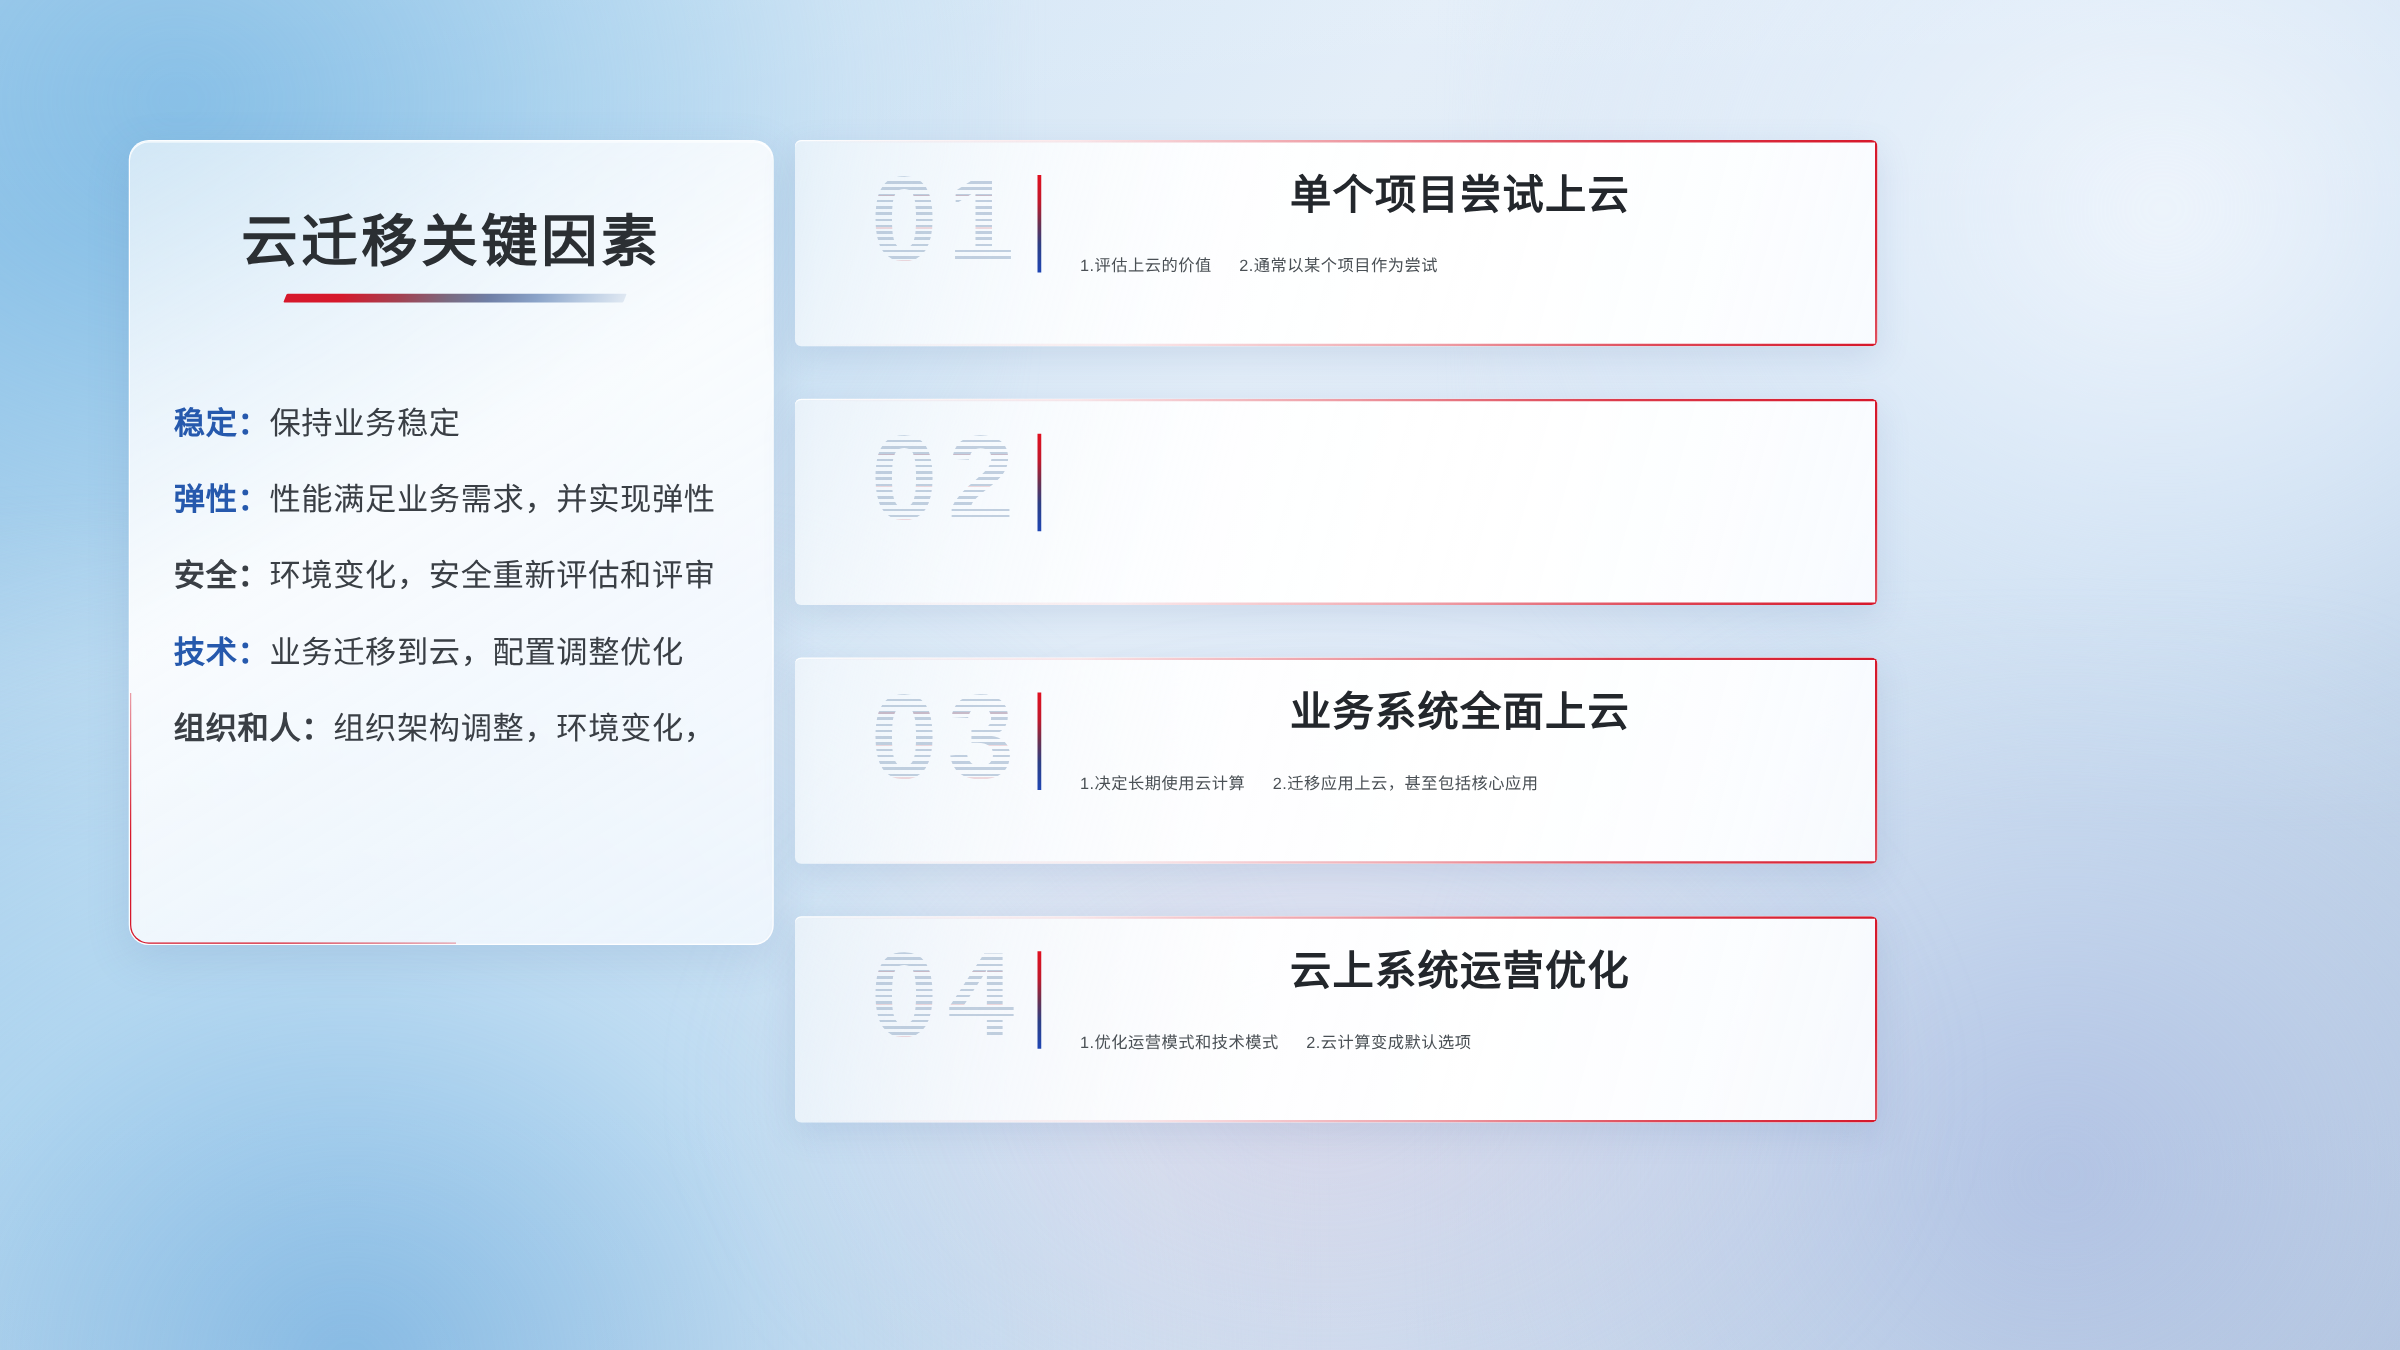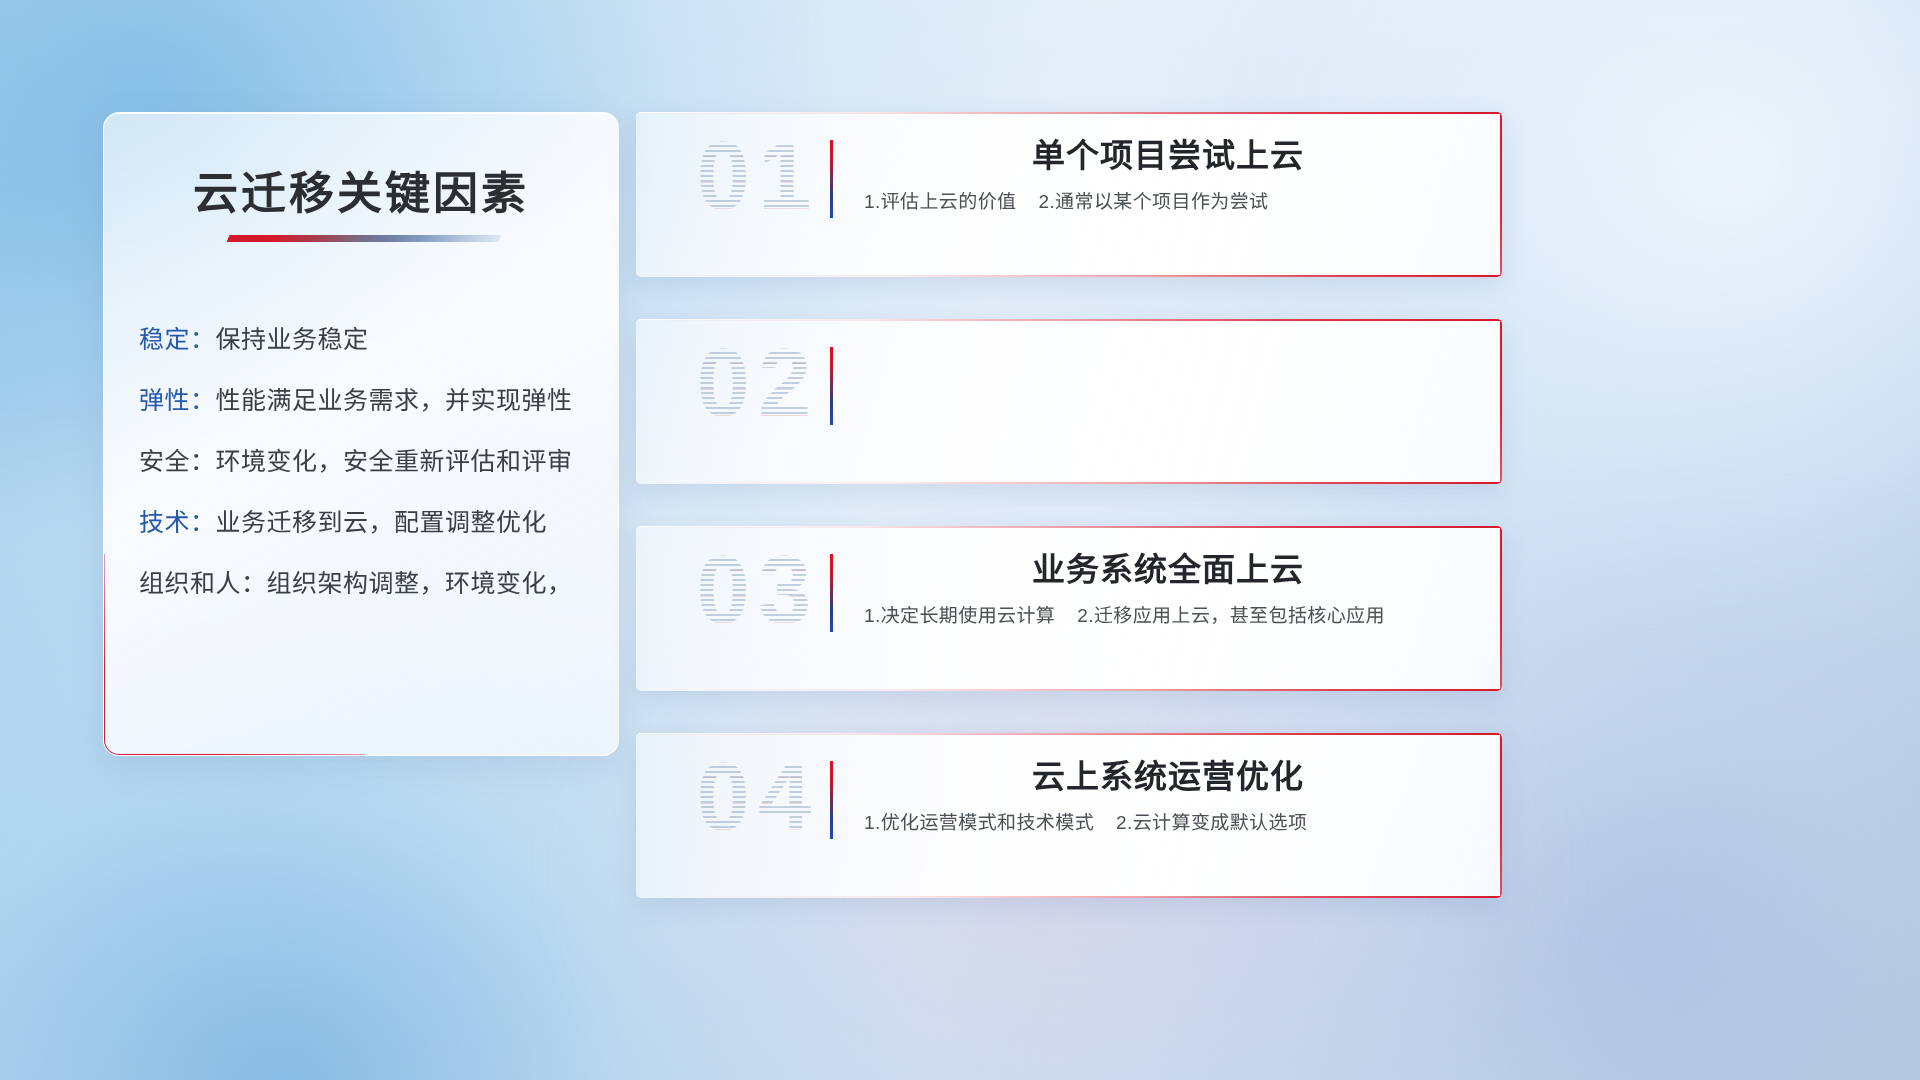--- a/index.html
+++ b/index.html
@@ -183,21 +183,21 @@
     right: 26px;
     top: 196px;
   }
   .factor-row {
     font-size: 25px;
     line-height: 61px;
     color: #3a3f45;
     white-space: nowrap;
     letter-spacing: 0.5px;
   }
-  .factor-label { font-weight: 400; }
+  .factor-label { font-weight: 700; }
   .factor-label.blue { color: #2659ad; }
   .factor-label.gray { color: #3a3f45; }
   .factor-text { color: #3a3f45; }
 
   
   .cards {
     position: absolute;
     left: 636px;
     top: 112px;
     width: 866px;
@@ -339,22 +339,22 @@
   .card-title {
     font-size: 33px;
     font-weight: 700;
     color: #23272c;
     letter-spacing: 1px;
     line-height: 40px;
     white-space: nowrap;
     text-align: center;
   }
   .card-desc {
-    margin-top: 13px;
-    font-size: 19px;
+    margin-top: 24px;
+    font-size: 13px;
     color: #4a5055;
     letter-spacing: 0.4px;
     line-height: 26px;
     white-space: nowrap;
   }
   .card-desc .gap { display: inline-block; width: 22px; }
 </style>
 </head>
 <body>
 

